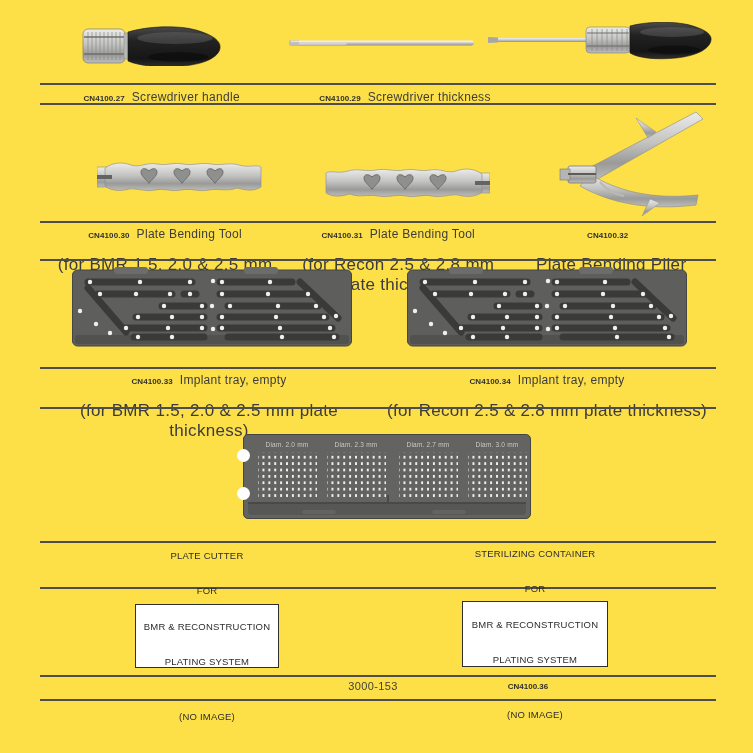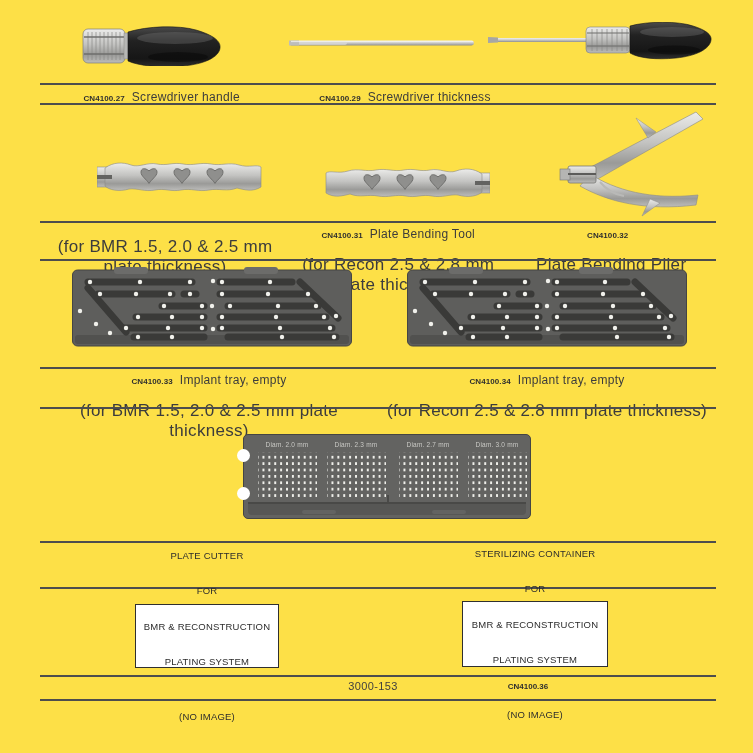--- a/index.html
+++ b/index.html
@@ -219,20 +219,21 @@
     <polygon points="120,89 112,106 130,93" fill="url(#gMetalV)" stroke="#8a8a88" stroke-width="0.5"></polygon>
     <rect x="38" y="56" width="28" height="17" rx="2" fill="url(#gMetalV)" stroke="#777775" stroke-width="0.8"></rect>
     <rect x="30" y="59" width="10" height="11" fill="#b5b5b3" stroke="#777775" stroke-width="0.6"></rect>
     <line x1="38" y1="64" x2="66" y2="64" stroke="#5c5c5a" stroke-width="2"></line>
     <path d="M70,72 q10,12 24,14" stroke="#b9b9b7" stroke-width="2" fill="none"></path>
   </svg>
 
   <div class="rule" style="top:221px"></div>
   <div class="lblrow" style="top:225px">
     <div class="lblcol" style="width:37%">
+      <div class="line1"><span class="code">CN4100.30</span><span class="name">Plate Bending Tool</span></div>
       <div class="detail">(for BMR 1.5, 2.0 &amp; 2.5 mm plate thickness)</div>
     </div>
     <div class="lblcol" style="width:32%">
       <div class="line1"><span class="code">CN4100.31</span><span class="name">Plate Bending Tool</span></div>
       <div class="detail">(for Recon 2.5 &amp; 2.8 mm plate thickness)</div>
     </div>
     <div class="lblcol" style="width:31%">
       <div class="line1"><span class="code">CN4100.32</span><span class="name"></span></div>
       <div class="detail">Plate Bending Plier</div>
     </div>

